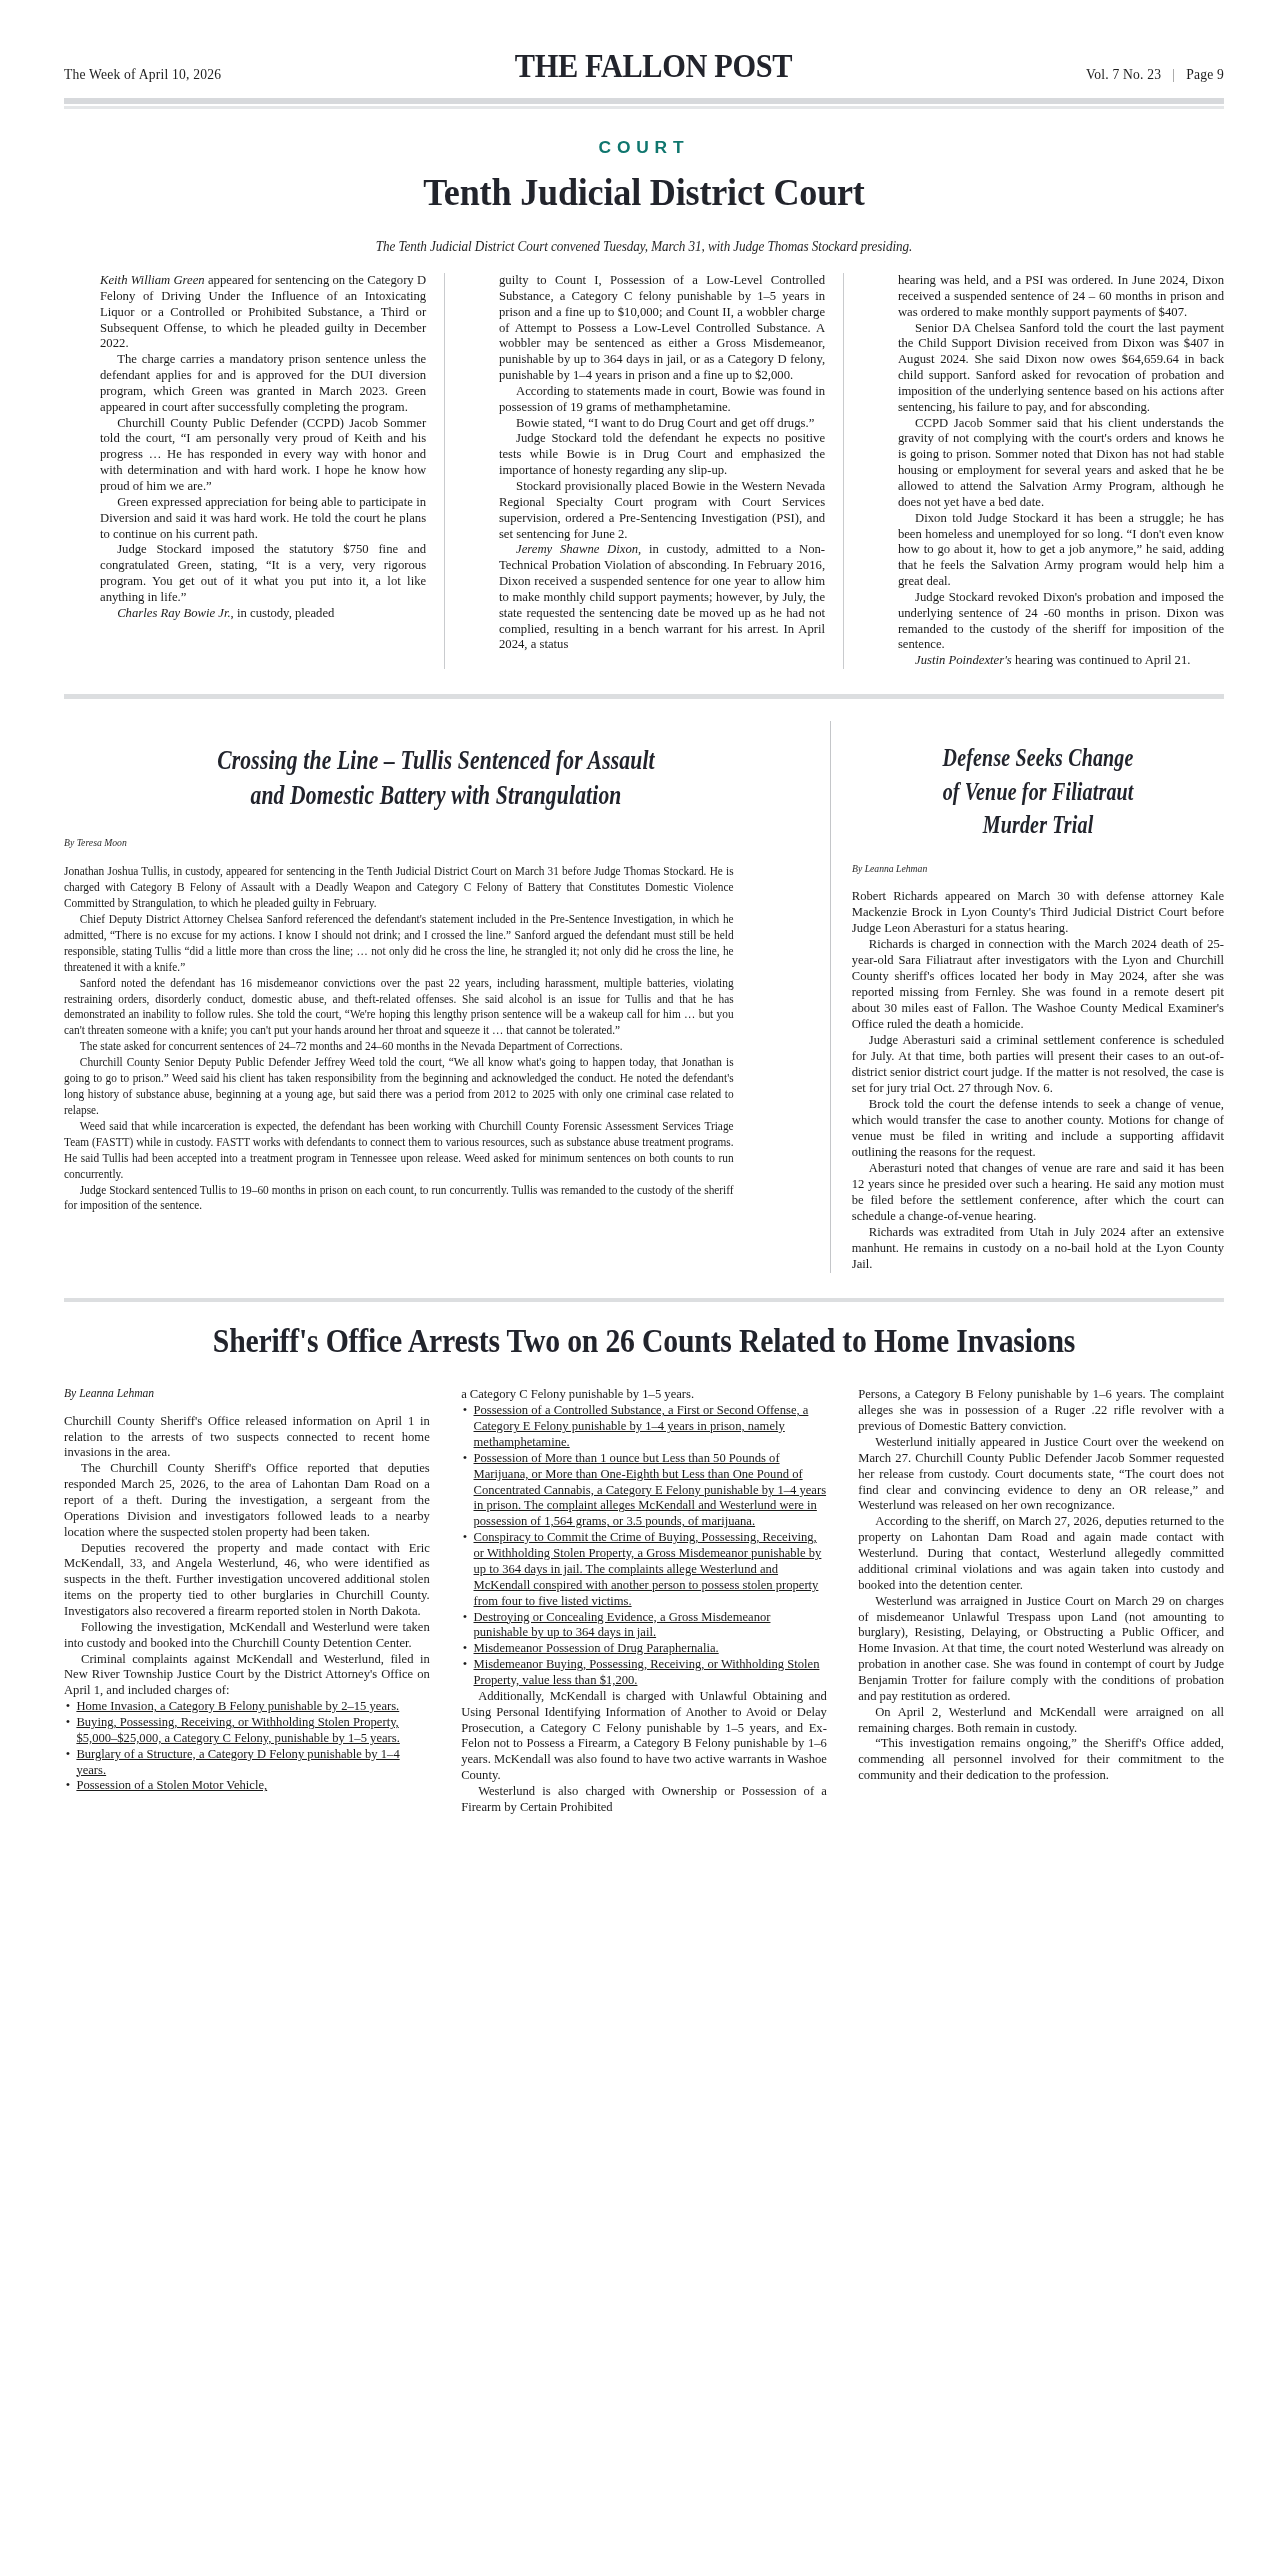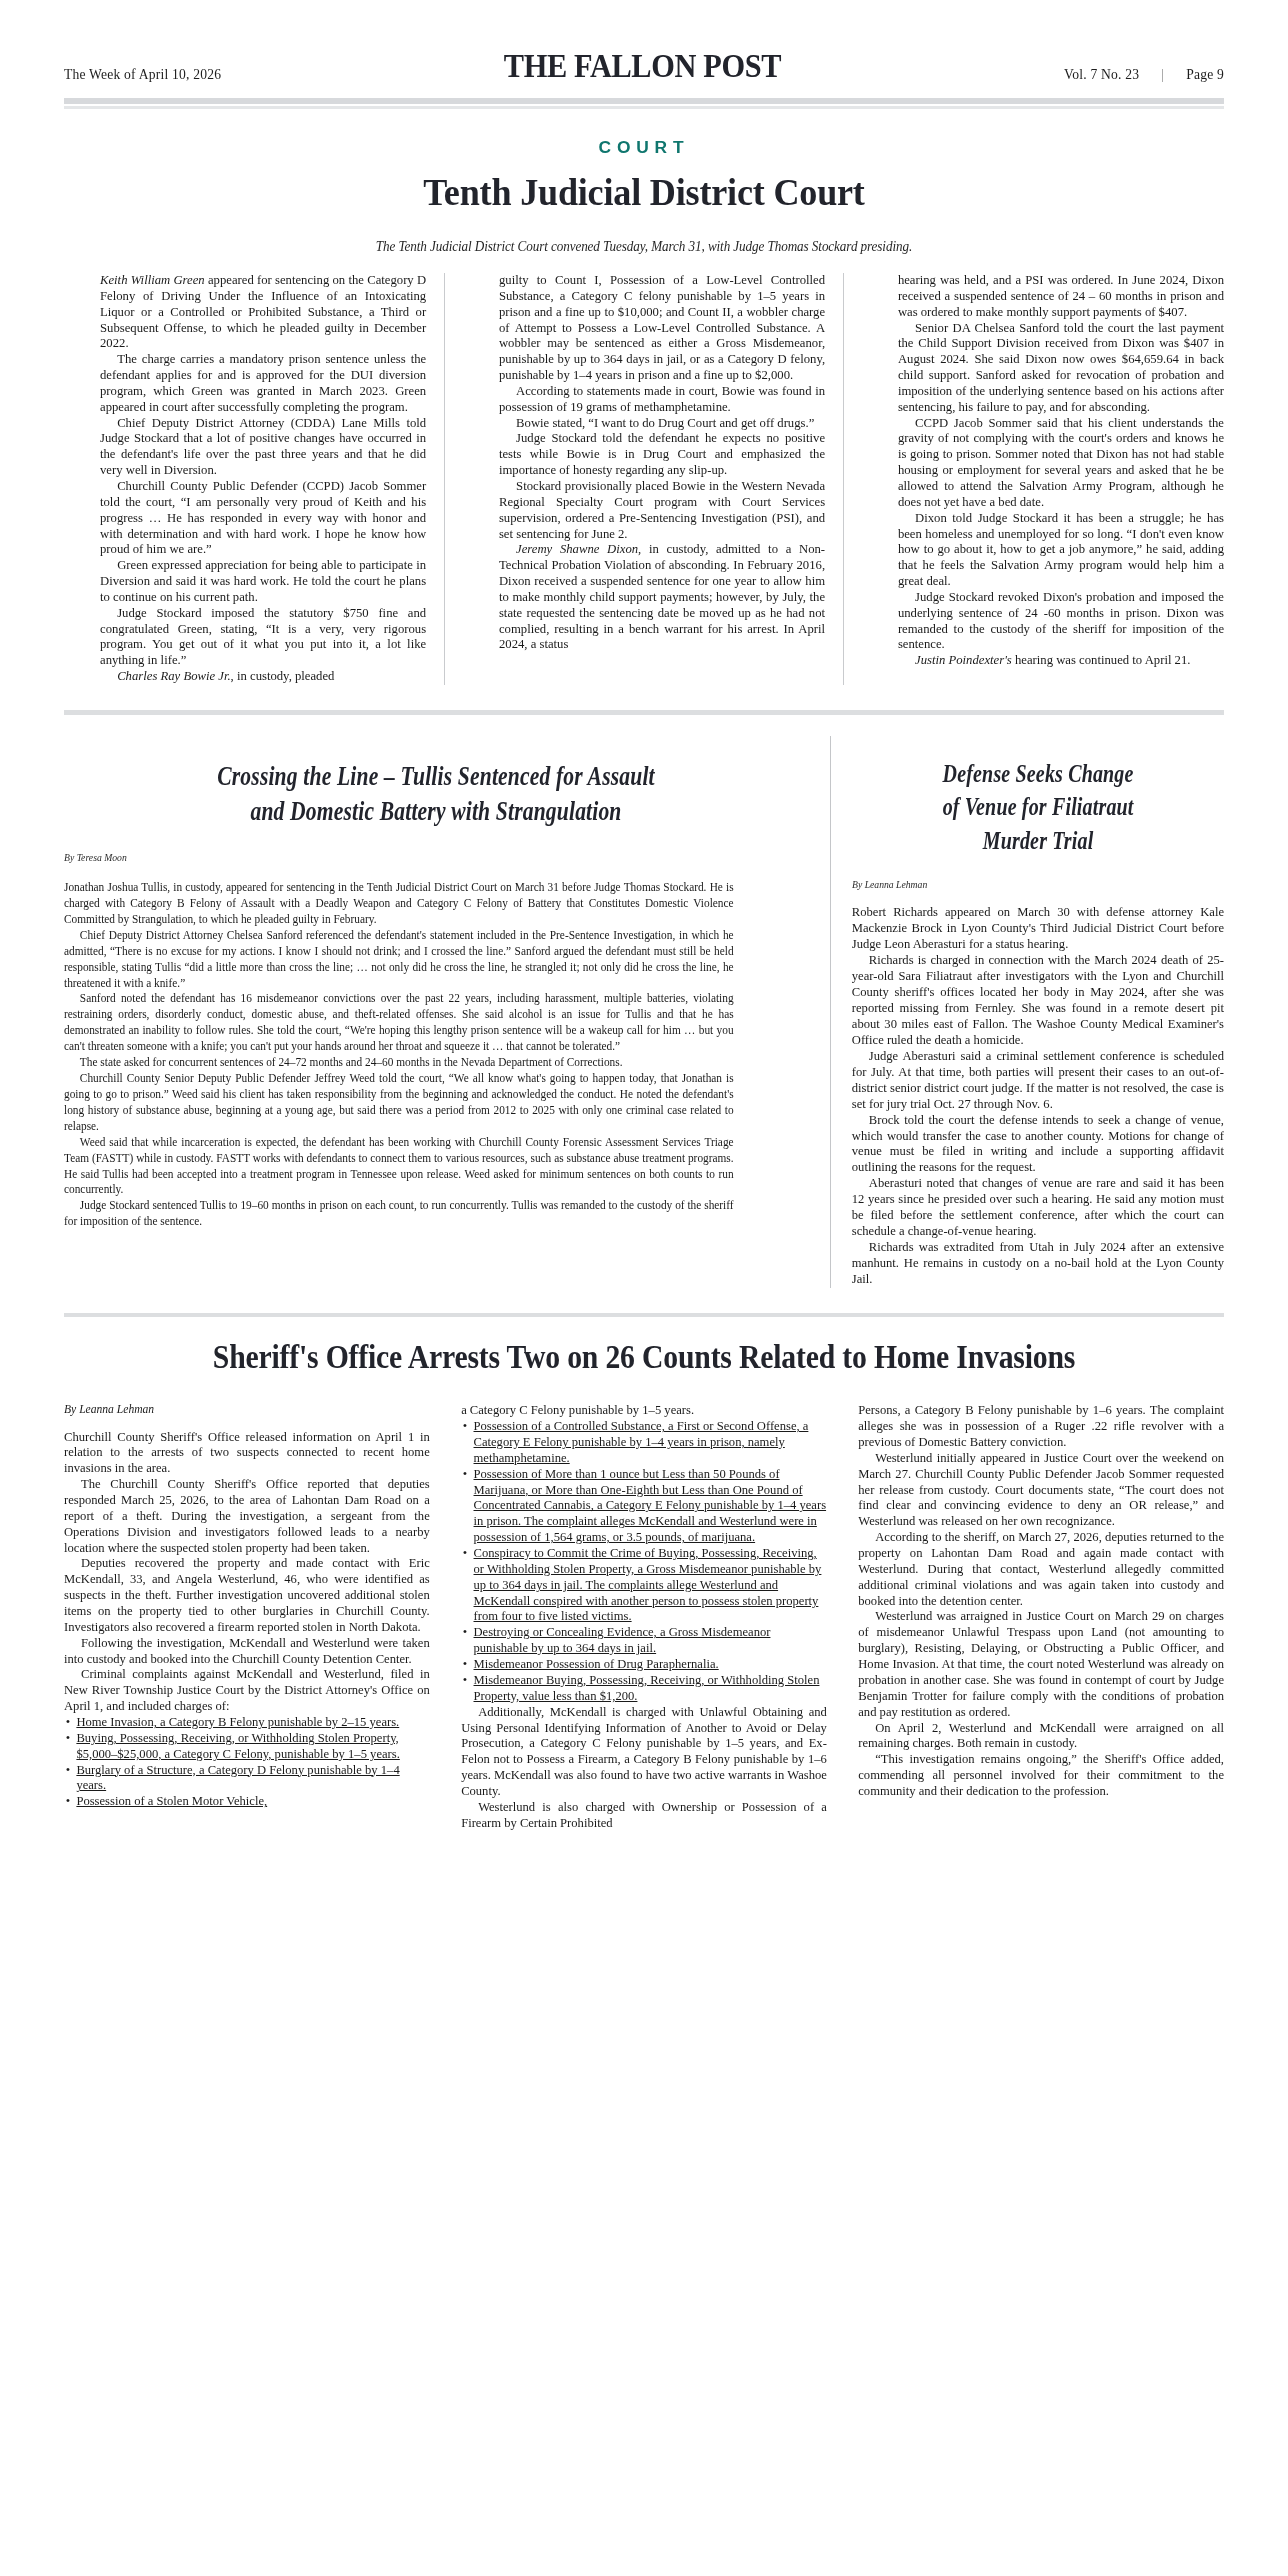--- a/index.html
+++ b/index.html
@@ -12,21 +12,21 @@
   }
   .page { width:1288px; padding:48px 64px 33px 64px; }
 
   
   .masthead { display:flex; align-items:flex-end; justify-content:space-between; padding-bottom:6.6px; }
   .mast-left, .mast-right {
     font-family:"Liberation Serif", serif;
     font-size:13.6px; letter-spacing:0.2px; color:#1d1d1d; white-space:nowrap;
     padding-bottom:2.5px;
   }
-  .mast-right { display:flex; gap:22px; align-items:baseline; }
+  .mast-right { display:flex; gap:11px; align-items:baseline; }
   .mast-sep { color:#8a8a8a; }
   .mast-title {
     font-family:"Liberation Serif", serif;
     font-weight:700; font-size:33px; letter-spacing:-0.4px;
     color:#22242c; text-align:center; flex:1;
     transform:scaleX(.92); transform-origin:center;
   }
   .rule-thick { height:5.8px; background:#d7d9dc; margin-top:6.6px; }
   .rule-thin  { height:2.5px; background:#e4e6e8; margin-top:2.5px; }
 
@@ -140,21 +140,20 @@
 
   <div class="sectionA">
     <div class="kicker">COURT</div>
     <h1 class="main-head">Tenth Judicial District Court</h1>
     <div class="deck">The Tenth Judicial District Court convened Tuesday, March 31, with Judge Thomas Stockard presiding.</div>
 
     <div class="cols">
       <div class="col">
         <p class="body"><span class="nm">Keith William Green</span><span id="c1p0"> appeared for sentencing on the Category D Felony of Driving Under the Influence of an Intoxicating Liquor or a Controlled or Prohibited Substance, a Third or Subsequent Offense, to which he pleaded guilty in December 2022.</span></p>
         <p class="body">The charge carries a mandatory prison sentence unless the defendant applies for and is approved for the DUI diversion program, which Green was granted in March 2023. Green appeared in court after successfully completing the program.</p>
-        <p class="body">Chief Deputy District Attorney (CDDA) Lane Mills told Judge Stockard that a lot of positive changes have occurred in the defendant's life over the past three years and that he did very well in Diversion.</p>
         <p class="body">Churchill County Public Defender (CCPD) Jacob Sommer told the court, “I am personally very proud of Keith and his progress … He has responded in every way with honor and with determination and with hard work. I hope he know how proud of him we are.”</p>
         <p class="body">Green expressed appreciation for being able to participate in Diversion and said it was hard work. He told the court he plans to continue on his current path.</p>
         <p class="body">Judge Stockard imposed the statutory $750 fine and congratulated Green, stating, “It is a very, very rigorous program. You get out of it what you put into it, a lot like anything in life.”</p>
         <p class="body"><span class="nm">Charles Ray Bowie Jr.</span><span id="c1p6">, in custody, pleaded</span></p>
       </div>
       <div class="vrule"></div>
       <div class="col">
         <p class="body">guilty to Count I, Possession of a Low-Level Controlled Substance, a Category C felony punishable by 1–5 years in prison and a fine up to $10,000; and Count II, a wobbler charge of Attempt to Possess a Low-Level Controlled Substance. A wobbler may be sentenced as either a Gross Misdemeanor, punishable by up to 364 days in jail, or as a Category D felony, punishable by 1–4 years in prison and a fine up to $2,000.</p>
         <p class="body">According to statements made in court, Bowie was found in possession of 19 grams of methamphetamine.</p>
         <p class="body">Bowie stated, “I want to do Drug Court and get off drugs.”</p>

